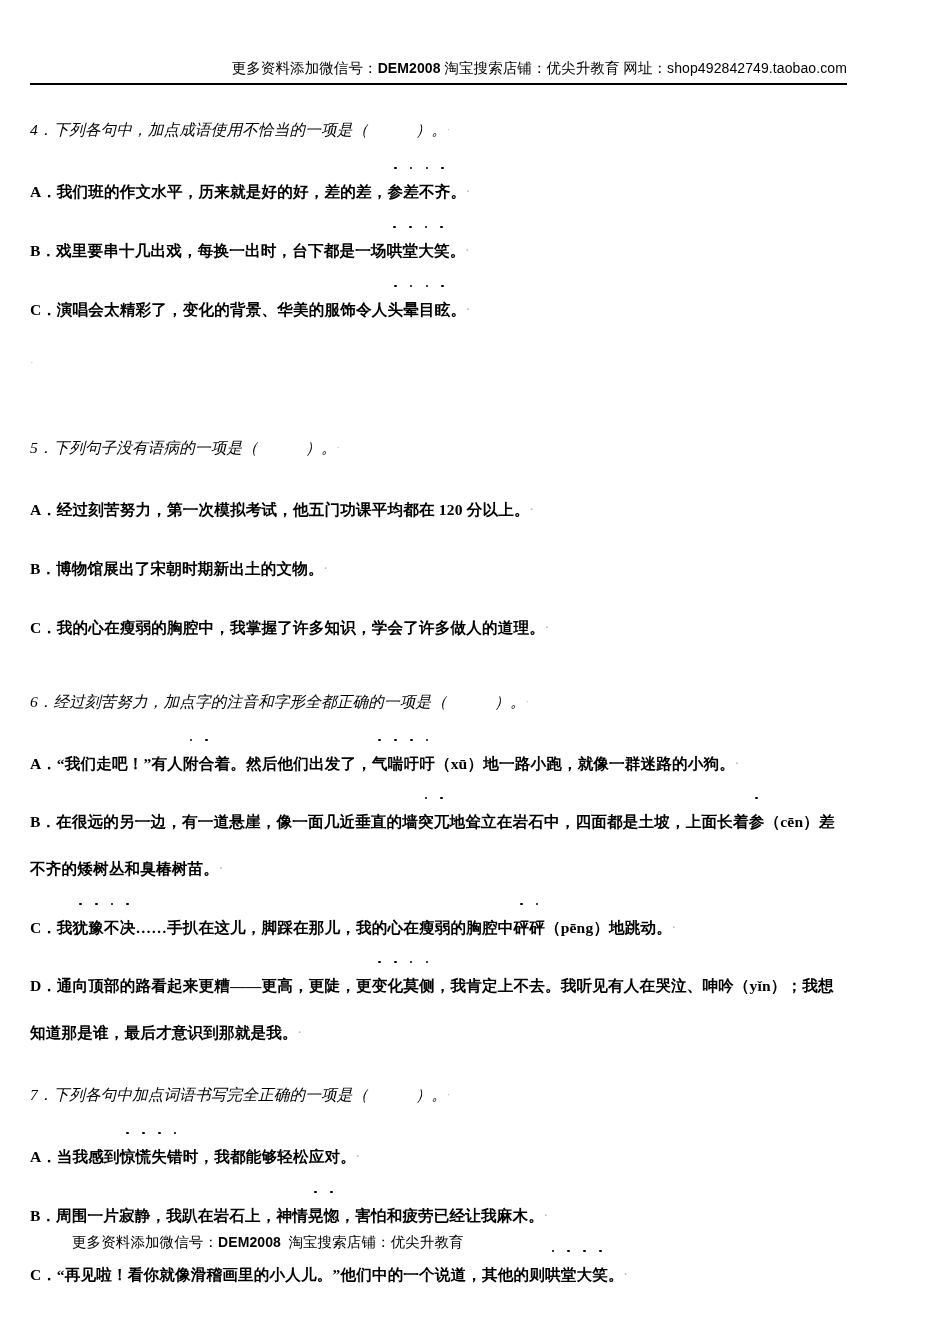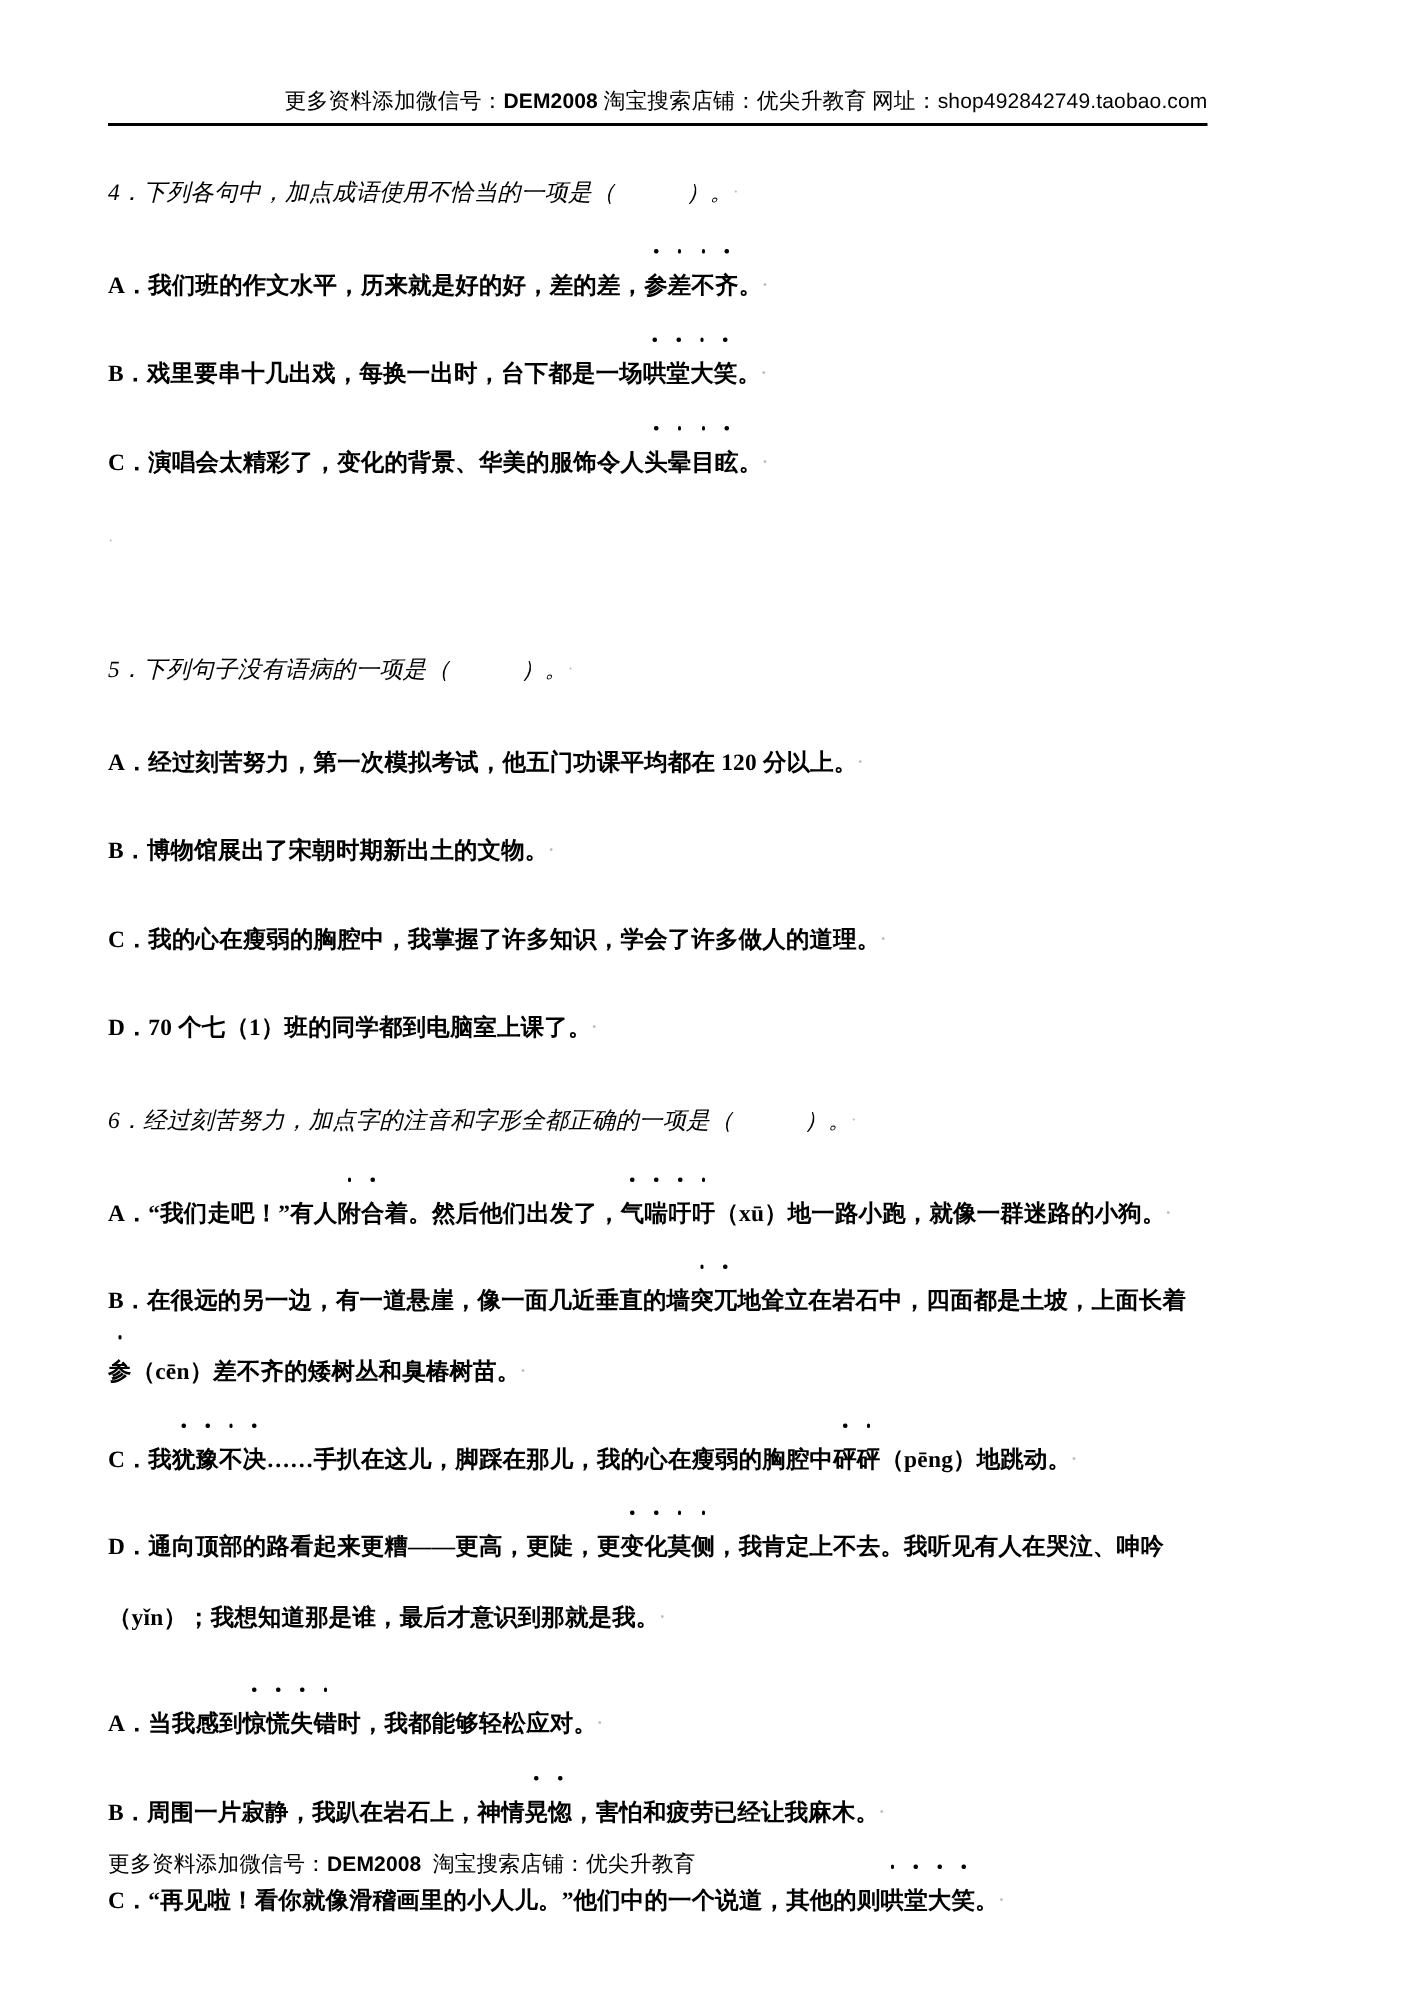--- a/index.html
+++ b/index.html
@@ -13,21 +13,21 @@
     font-family: "Liberation Serif", "DejaVu Serif", serif;
     color: #000000;
     position: relative;
     overflow: hidden;
   }
   .page {
     position: relative;
     width: 877px;
     height: 1344px;
     box-sizing: border-box;
-    padding: 0 72px;
+    padding: 0 30px;
   }
 
   
   .header {
     padding-top: 58px;
     text-align: right;
     font-size: 14.5px;
     line-height: 1.4;
     letter-spacing: 0.1px;
     white-space: nowrap;
@@ -165,23 +165,20 @@
       <div class="line opt">
         <span class="label">B．</span><span>博物馆展出了宋朝时期新出土的文物。</span><span class="pilcrow">·</span>
       </div>
       <div class="spacer-sm"></div>
 
       <div class="line opt">
         <span class="label">C．</span><span>我的心在瘦弱的胸腔中，我掌握了许多知识，学会了许多做人的道理。</span><span class="pilcrow">·</span>
       </div>
       <div class="spacer-sm"></div>
 
-      <div class="line opt">
-        <span class="label">D．</span><span>70 个七（1）班的同学都到电脑室上课了。</span><span class="pilcrow">·</span>
-      </div>
     </div>
 
     <div class="spacer-sm"></div>
 
     <div class="q-block">
       <div class="line stem">
         <span class="label">6．</span><span>经过刻苦努力，加点字的注音和字形全都正确的一项是（</span><span>　　　</span><span>）。</span><span class="pilcrow">·</span>
       </div>
       <div class="spacer-sm"></div>
 
@@ -201,20 +198,23 @@
       <div class="spacer-sm"></div>
 
       <div class="line opt wrap">
         <span class="label">D．</span><span>通向顶部的路看起来更糟——更高，更陡，更</span><span><span class="dot">变</span><span class="dot">化</span><span class="dot">莫</span><span class="dot">侧</span></span><span>，我肯定上不去。我听见有人在哭泣、呻吟（yǐn）；我想知道那是谁，最后才意识到那就是我。</span><span class="pilcrow">·</span>
       </div>
     </div>
 
     <div class="spacer-sm"></div>
 
     <div class="q-block">
+      <div class="line stem">
+        <span class="label">7．</span><span>下列各句中加点词语书写完全正确的一项是（</span><span>　　　</span><span>）。</span><span class="pilcrow">·</span>
+      </div>
       <div class="spacer-sm"></div>
 
       <div class="line opt">
         <span class="label">A．</span><span>当我感到</span><span><span class="dot">惊</span><span class="dot">慌</span><span class="dot">失</span><span class="dot">错</span></span><span>时，我都能够轻松应对。</span><span class="pilcrow">·</span>
       </div>
       <div class="spacer-sm"></div>
 
       <div class="line opt">
         <span class="label">B．</span><span>周围一片寂静，我趴在岩石上，神情</span><span><span class="dot">晃</span><span class="dot">惚</span></span><span>，害怕和疲劳已经让我麻木。</span><span class="pilcrow">·</span>
       </div>

